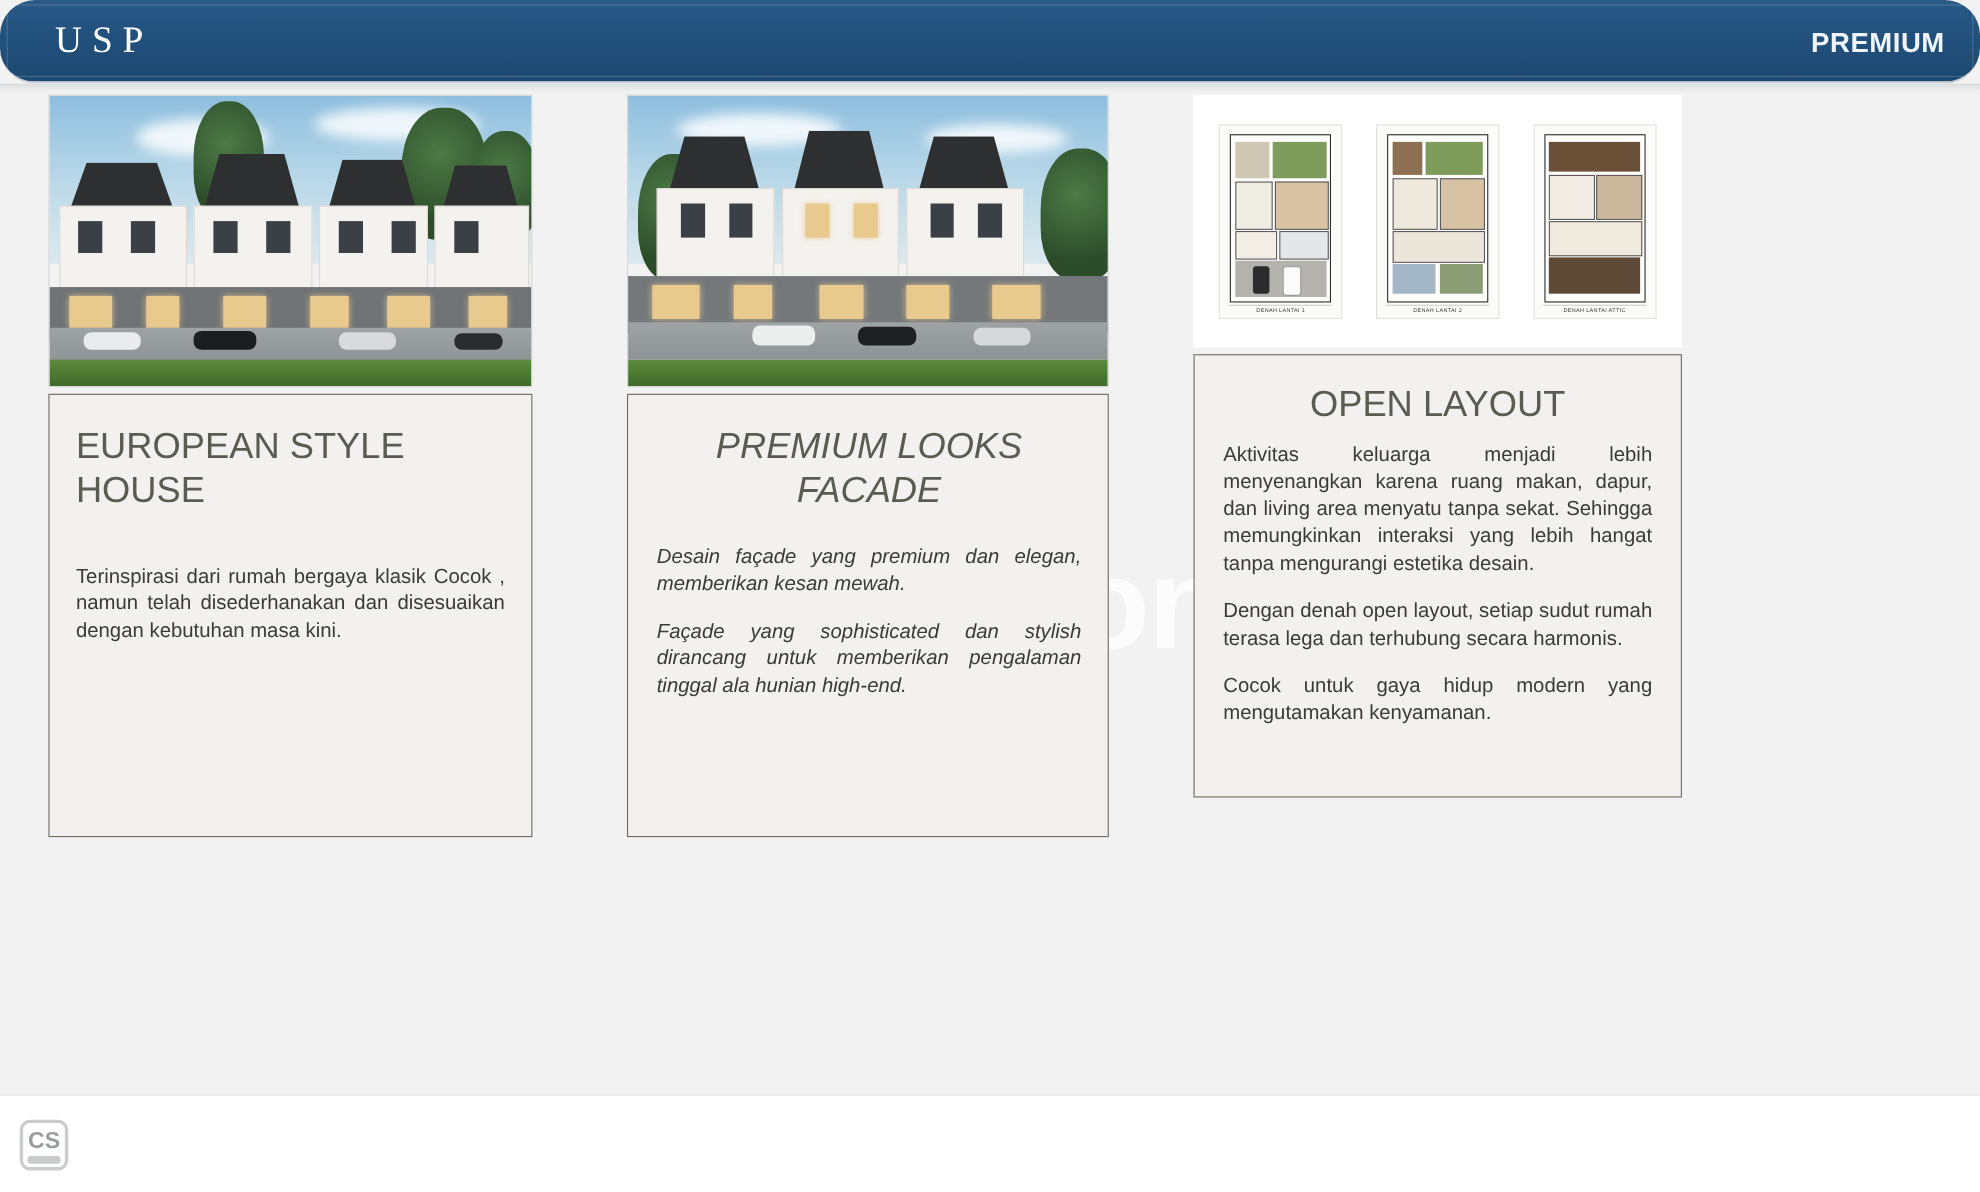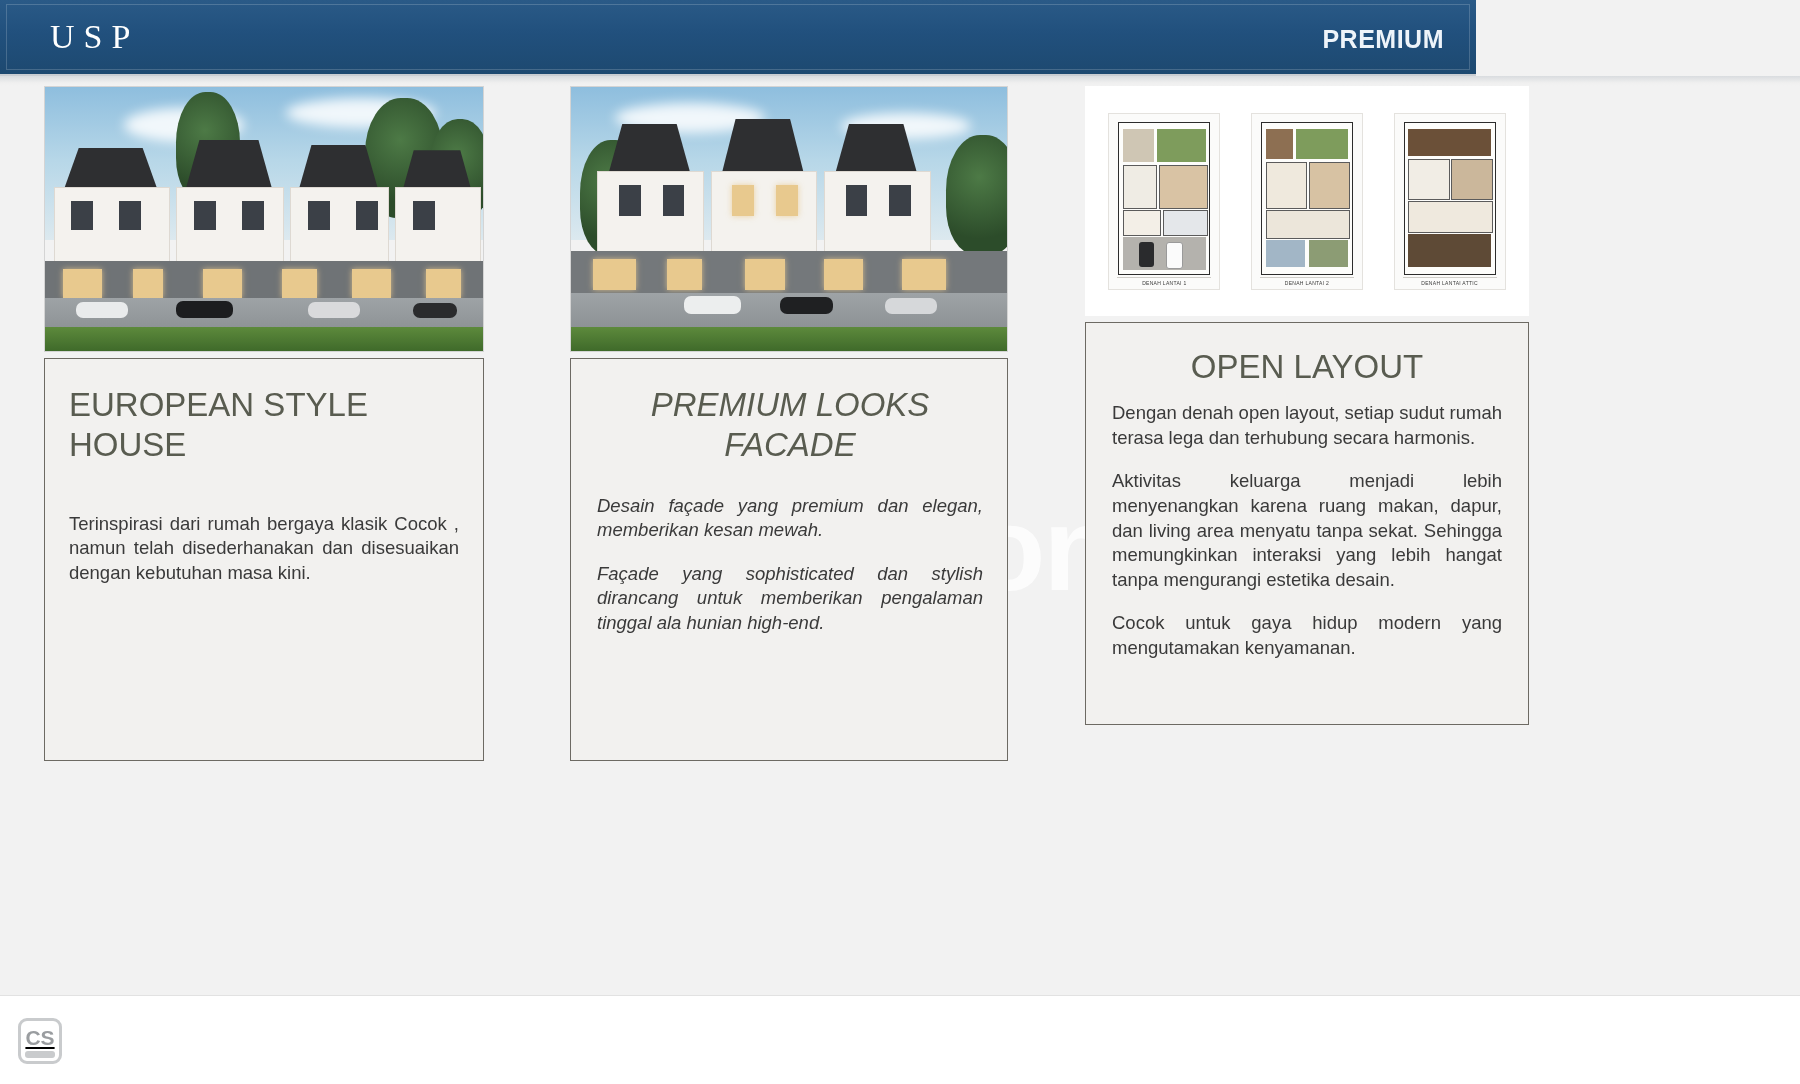--- a/index.html
+++ b/index.html
@@ -6,24 +6,25 @@
   body{
     width:1800px;height:1084px;
     background:#f2f2f2;
     font-family:"Liberation Sans", sans-serif;
     overflow:hidden;
     position:relative;
   }
 
   
   .header{
-    position:absolute;left:0;top:0;width:1476px;height:76px;
+    position:absolute;left:0;top:0;width:1800px;height:76px;
     background:linear-gradient(180deg,#2a5a87 0%,#21507d 45%,#1d4970 100%);
     box-sizing:border-box;
     border-bottom:2px solid #c9cdd2;
+    border-radius:32px;
   }
   .header-inner{
     position:absolute;inset:4px 6px 4px 6px;
     border:1px solid rgba(255,255,255,.18);
   }
   .usp-title{
     position:absolute;left:50px;top:18px;
     font-size:34px;letter-spacing:9px;color:#ffffff;
     font-weight:400;
     font-family:"Liberation Serif", serif;
@@ -139,21 +140,21 @@
 
   
   .footer{
     position:absolute;left:0;bottom:0;width:1800px;height:88px;
     background:#ffffff;border-top:1px solid #e2e2e2;
   }
   .cs-logo{
     position:absolute;left:18px;top:22px;width:44px;height:46px;
     border-radius:9px;border:3px solid #c9cbcd;background:#ffffff;
     box-sizing:border-box;
-    display:flex;align-items:center;justify-content:center;text-decoration:underline;
+    display:flex;align-items:center;justify-content:center;
   }
   .cs-logo::after{
     content:"";position:absolute;left:4px;right:4px;bottom:3px;height:7px;
     background:#c9cbcd;border-radius:3px;
   }
   .cs-text{
     font-size:21px;font-weight:bold;color:#9a9da0;letter-spacing:0px;
     position:relative;z-index:2;top:-3px;
     font-family:"Liberation Sans", sans-serif;
   }
@@ -317,22 +318,22 @@
           </div>
           <div class="plan-rule"></div>
           <div class="plan-cap">DENAH LANTAI ATTIC</div>
         </div>
 
       </div>
     </div>
 
     <div class="panel panel-3">
       <div class="card-title title-3">OPEN LAYOUT</div>
+      <p class="para">Aktivitas keluarga menjadi lebih menyenangkan karena ruang makan, dapur, dan living area menyatu tanpa sekat. Sehingga memungkinkan interaksi yang lebih hangat tanpa mengurangi estetika desain.</p>
       <p class="para">Dengan denah open layout, setiap sudut rumah terasa lega dan terhubung secara harmonis.</p>
-      <p class="para">Aktivitas keluarga menjadi lebih menyenangkan karena ruang makan, dapur, dan living area menyatu tanpa sekat. Sehingga memungkinkan interaksi yang lebih hangat tanpa mengurangi estetika desain.</p>
       <p class="para">Cocok untuk gaya hidup modern yang mengutamakan kenyamanan.</p>
     </div>
   </div>
 
 </div>
 
 <div class="footer">
   <div class="cs-logo">
     <span class="cs-text">CS</span>
   </div>

